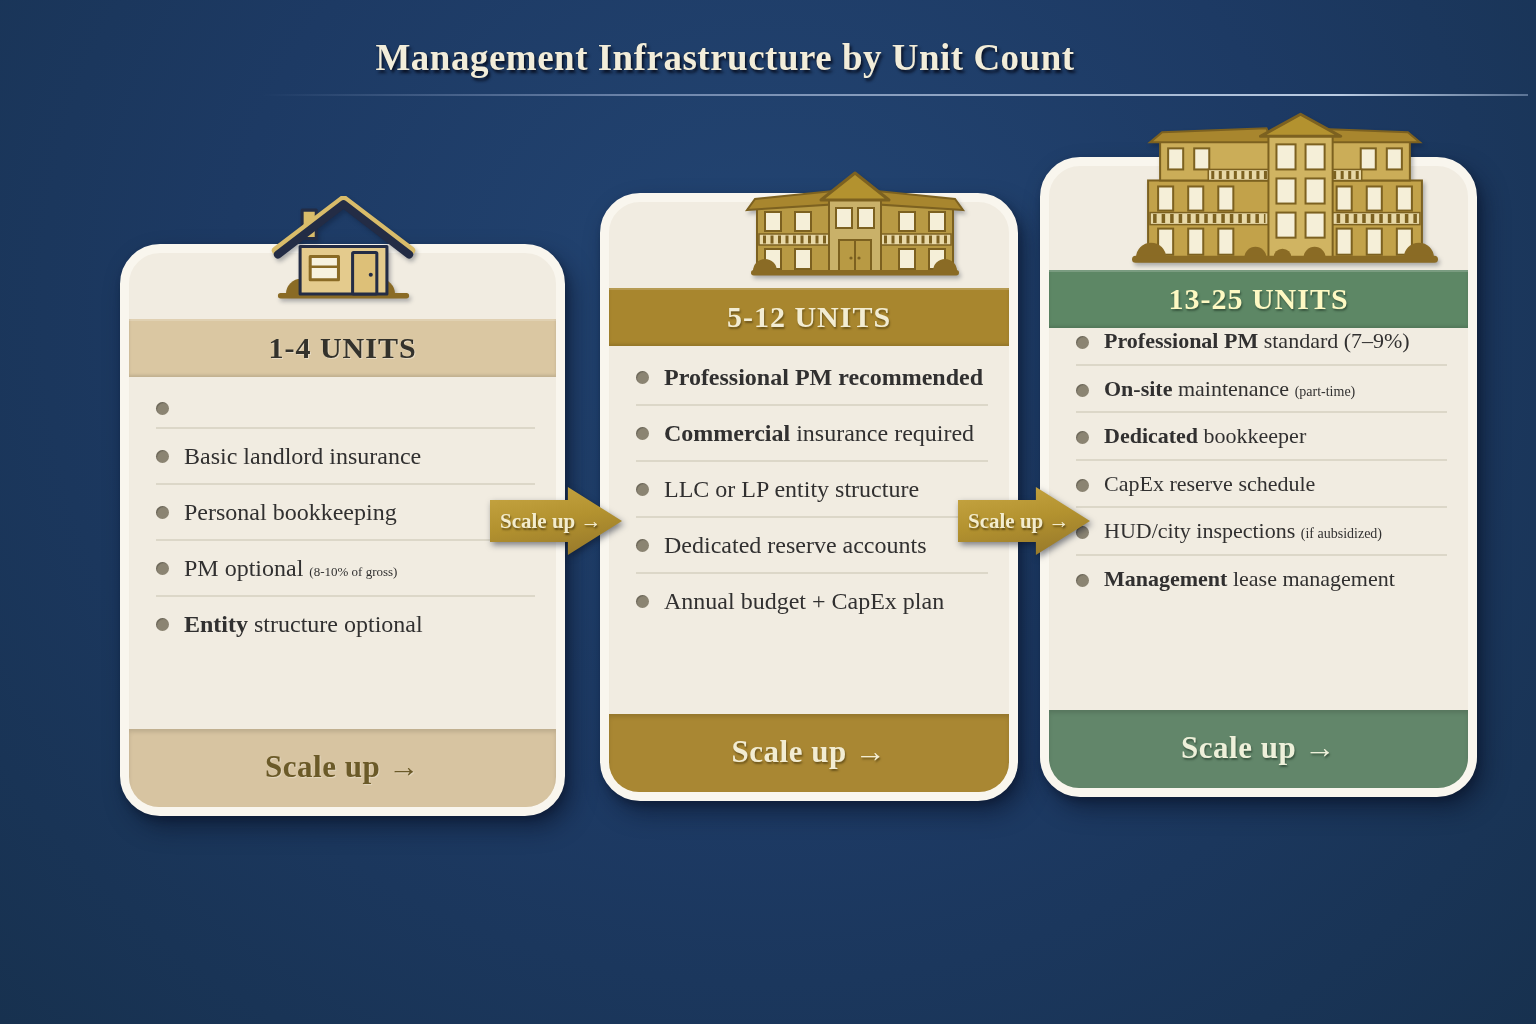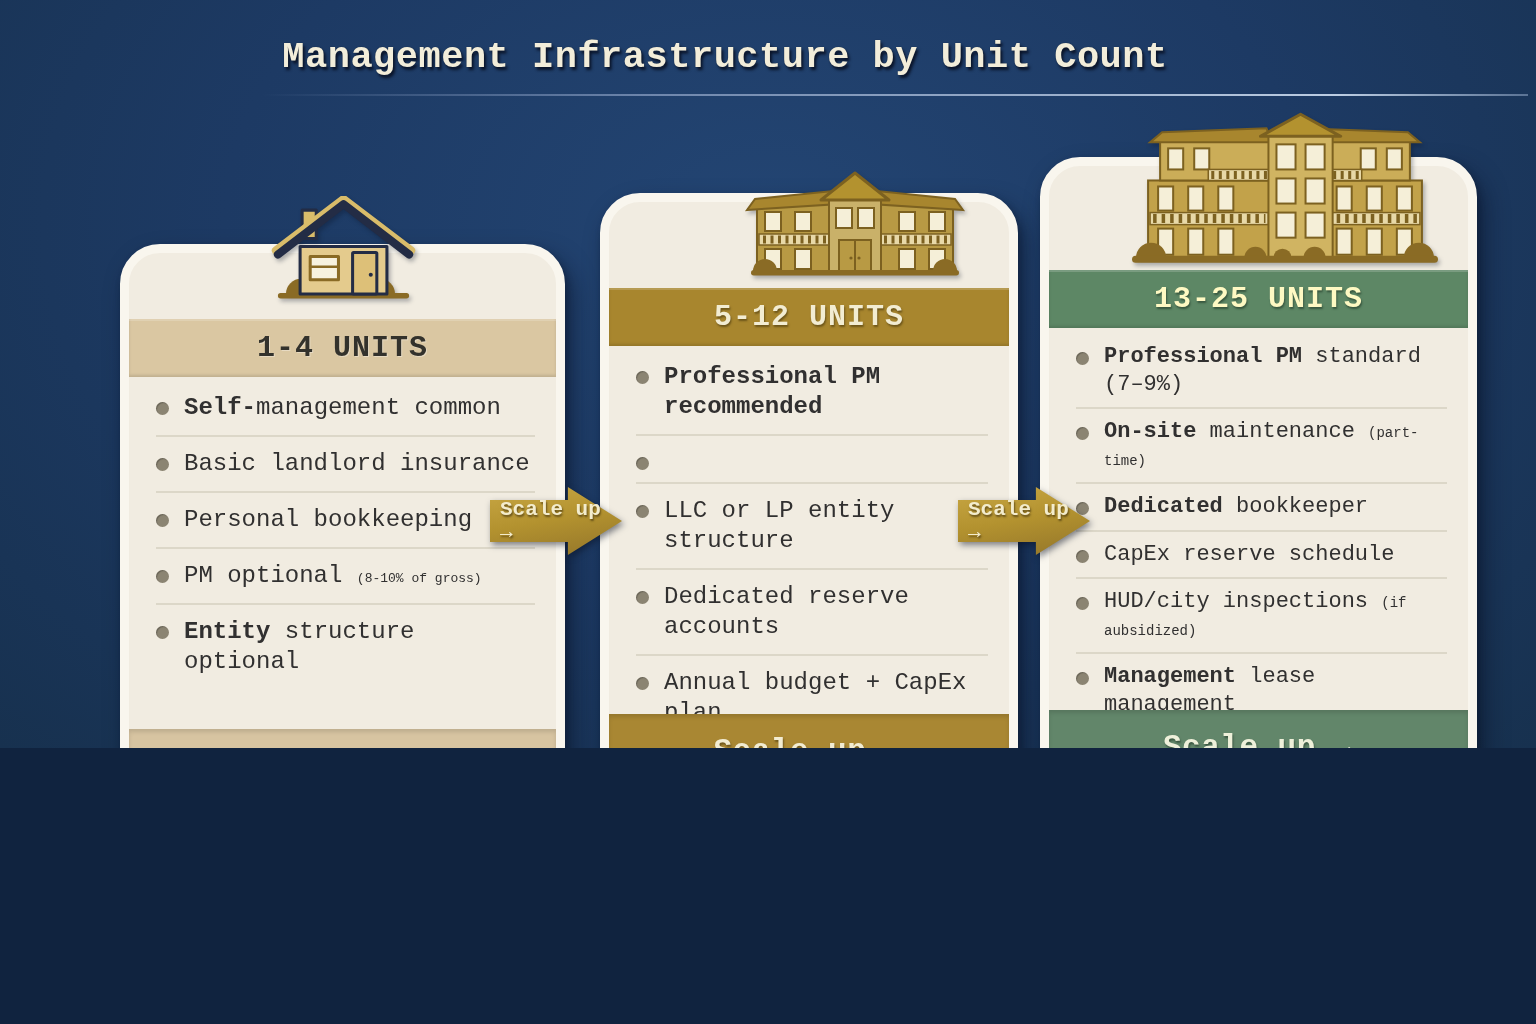--- a/index.html
+++ b/index.html
@@ -1,18 +1,18 @@
 <!DOCTYPE html>
 <html><head>
 <meta charset="utf-8">
 <style>
   html,body{margin:0;padding:0;background:#10233f;}
   #stage{
-    position:relative;width:1536px;height:748px;overflow:hidden;
-    font-family:Liberation Mono, monospace;
+    position:relative;width:1536px;height:1024px;overflow:hidden;
+    font-family:Liberation Serif, serif;
     background:radial-gradient(ellipse at 50% 30%, #234573 0%, #1d3a64 50%, #17314f 100%);
   }
   
   .title{
     position:absolute;left:0;top:36px;width:1450px;text-align:center;
     font-size:37px;font-weight:700;letter-spacing:.5px;color:#f2edda;
     text-shadow:2px 3px 3px rgba(6,12,28,.85), 0 0 1px rgba(0,0,0,.5);
   }
   .title-rule{
     position:absolute;left:262px;top:94px;width:1266px;height:2px;
@@ -32,21 +32,21 @@
     position:absolute;left:0;right:0;height:58px;line-height:58px;text-align:center;
     font-size:30px;font-weight:700;letter-spacing:1px;
     box-shadow:inset 0 2px 0 rgba(255,255,255,.18), inset 0 -2px 3px rgba(0,0,0,.12);
   }
   #card1 .hdr{top:66px;background:#dac7a2;color:#33322c;text-shadow:1px 1px 0 rgba(255,255,255,.35);}
   #card2 .hdr{top:86px;background:#a8862e;color:#f2ecd2;text-shadow:1px 2px 2px rgba(60,45,10,.55);}
   #card3 .hdr{top:104px;background:#5d8765;color:#fef9c3;text-shadow:1px 2px 2px rgba(20,40,25,.5);}
   .items{position:absolute;left:27px;right:21px;list-style:none;margin:0;padding:0;}
   #card1 .items{top:128px;}
   #card2 .items{top:148px;}
-  #card3 .items{top:168px;}
+  #card3 .items{top:152px;}
   .item{display:flex;gap:15px;align-items:flex-start;padding:12px 0;border-bottom:2px solid #dcd7c8;}
   .item:last-child{border-bottom:none;}
   #card3 .item{padding:9px 0;}
   .dot{flex:0 0 13px;height:13px;border-radius:50%;background:#8b8472;margin-top:9px;box-shadow:inset 1px 1px 1px rgba(0,0,0,.25);}
   .txt{font-size:24px;color:#313030;line-height:1.25;}
   #card3 .txt{font-size:22px;}
   .b{font-weight:700;}
   .note{font-size:13px;}
   #card3 .note{font-size:14px;}
   .ftr{
@@ -84,21 +84,20 @@
 
   <div class="title">Management Infrastructure by Unit Count</div>
   <div class="title-rule"></div>
 
   <div class="card" id="card1">
     <div class="card-clip">
       <div class="hdr">1-4 UNITS</div>
       <ul class="items">
         <li class="item">
             <span class="dot"></span>
-            <span class="txt"><span class="b">Self-</span><span>management common</span><span class="note"></span></span>
           </li>
         <li class="item">
             <span class="dot"></span>
             <span class="txt"><span class="b"></span><span>Basic landlord insurance</span><span class="note"></span></span>
           </li>
         <li class="item">
             <span class="dot"></span>
             <span class="txt"><span class="b"></span><span>Personal bookkeeping</span><span class="note"></span></span>
           </li>
         <li class="item">
@@ -117,20 +116,21 @@
   <div class="card" id="card2">
     <div class="card-clip">
       <div class="hdr">5-12 UNITS</div>
       <ul class="items">
         <li class="item">
             <span class="dot"></span>
             <span class="txt"><span class="b">Professional PM recommended</span><span></span><span class="note"></span></span>
           </li>
         <li class="item">
             <span class="dot"></span>
+            <span class="txt"><span class="b">Commercial</span><span> insurance required</span><span class="note"></span></span>
           </li>
         <li class="item">
             <span class="dot"></span>
             <span class="txt"><span class="b"></span><span>LLC or LP entity structure</span><span class="note"></span></span>
           </li>
         <li class="item">
             <span class="dot"></span>
             <span class="txt"><span class="b"></span><span>Dedicated reserve accounts</span><span class="note"></span></span>
           </li>
         <li class="item">

